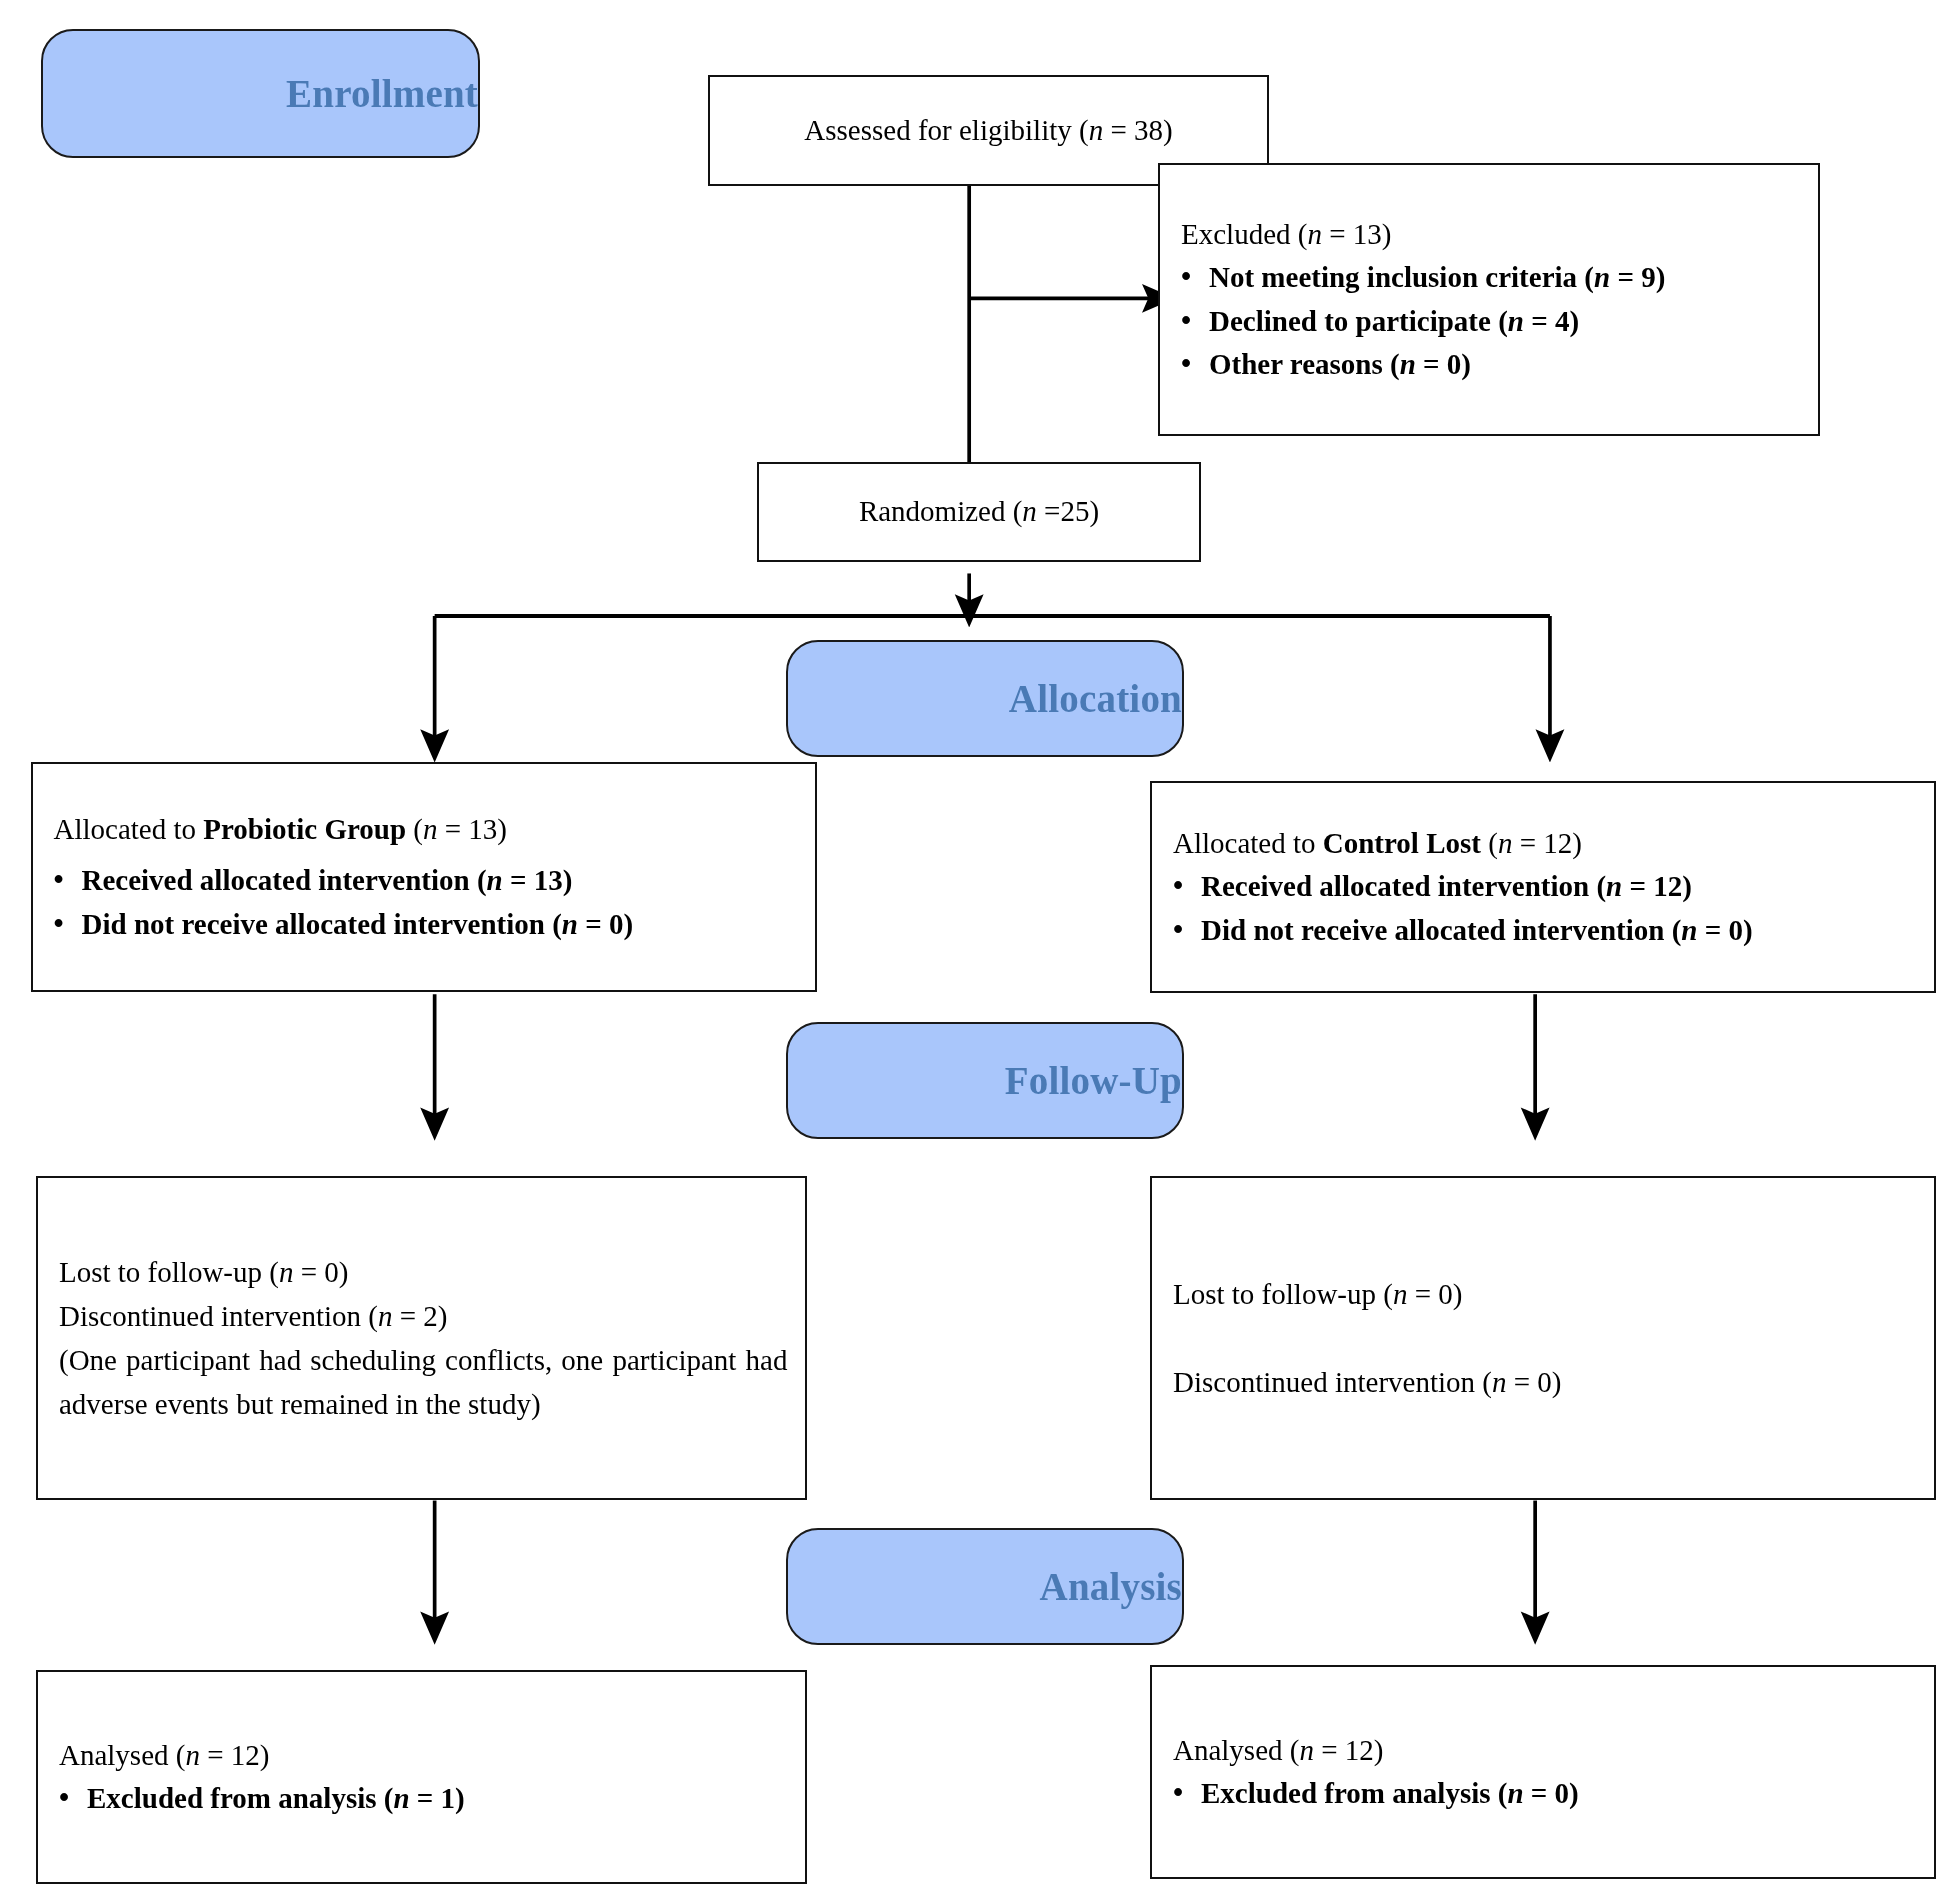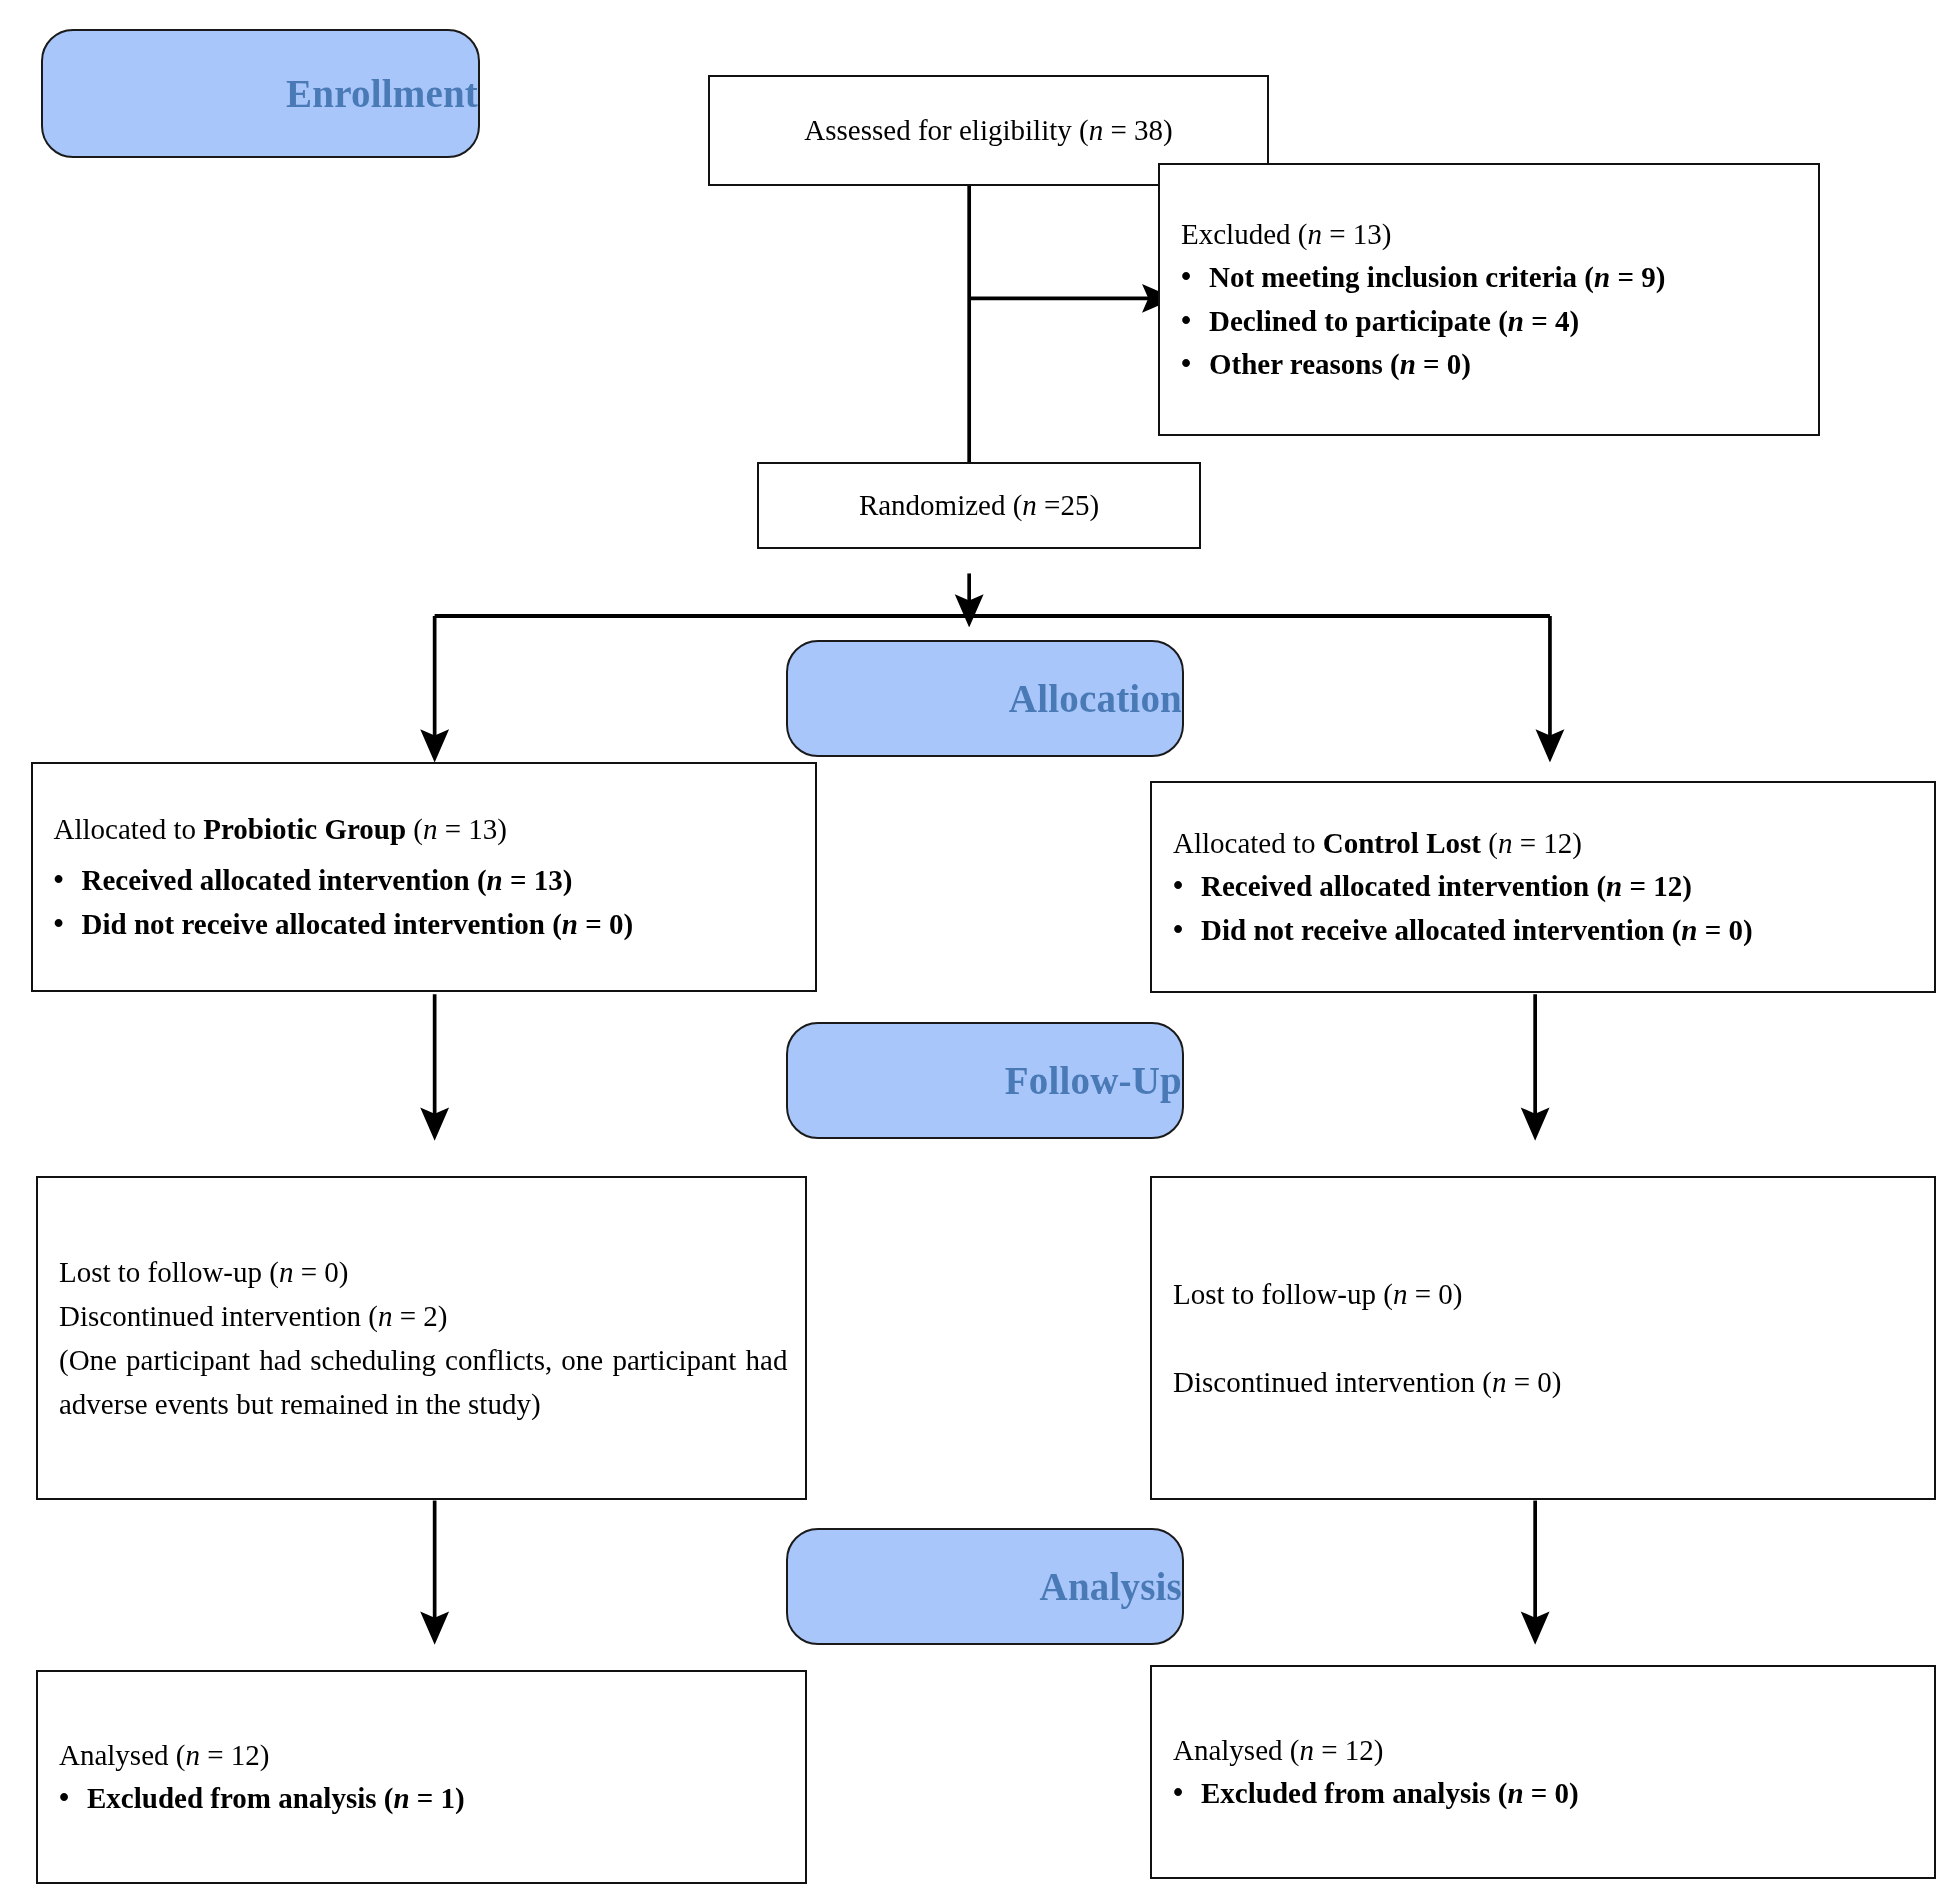--- a/index.html
+++ b/index.html
@@ -182,21 +182,21 @@
       </li>
       <li>
         <span>Declined to participate (</span><em class="nvar">n</em><span> = 4)</span>
       </li>
       <li>
         <span>Other reasons (</span><em class="nvar">n</em><span> = 0)</span>
       </li>
     </ul>
   </div>
 
-  <div class="flow-box centered" style="left:757px; top:462px; width:444px; height:87px;">
+  <div class="flow-box centered" style="left:757px; top:462px; width:444px; height:100px;">
     <div class="box-text">
       <span>Randomized (</span><em class="nvar">n</em><span> =25)</span>
     </div>
   </div>
 
   <div class="flow-box" style="left:30.5px; top:762px; width:786px; height:230px;gap:8px;">
     <div class="box-line">
       <span>Allocated to </span><strong class="grp">Probiotic Group</strong><span> (</span><em class="nvar">n</em><span> = 13)</span>
     </div>
     <ul class="bullet-list">

